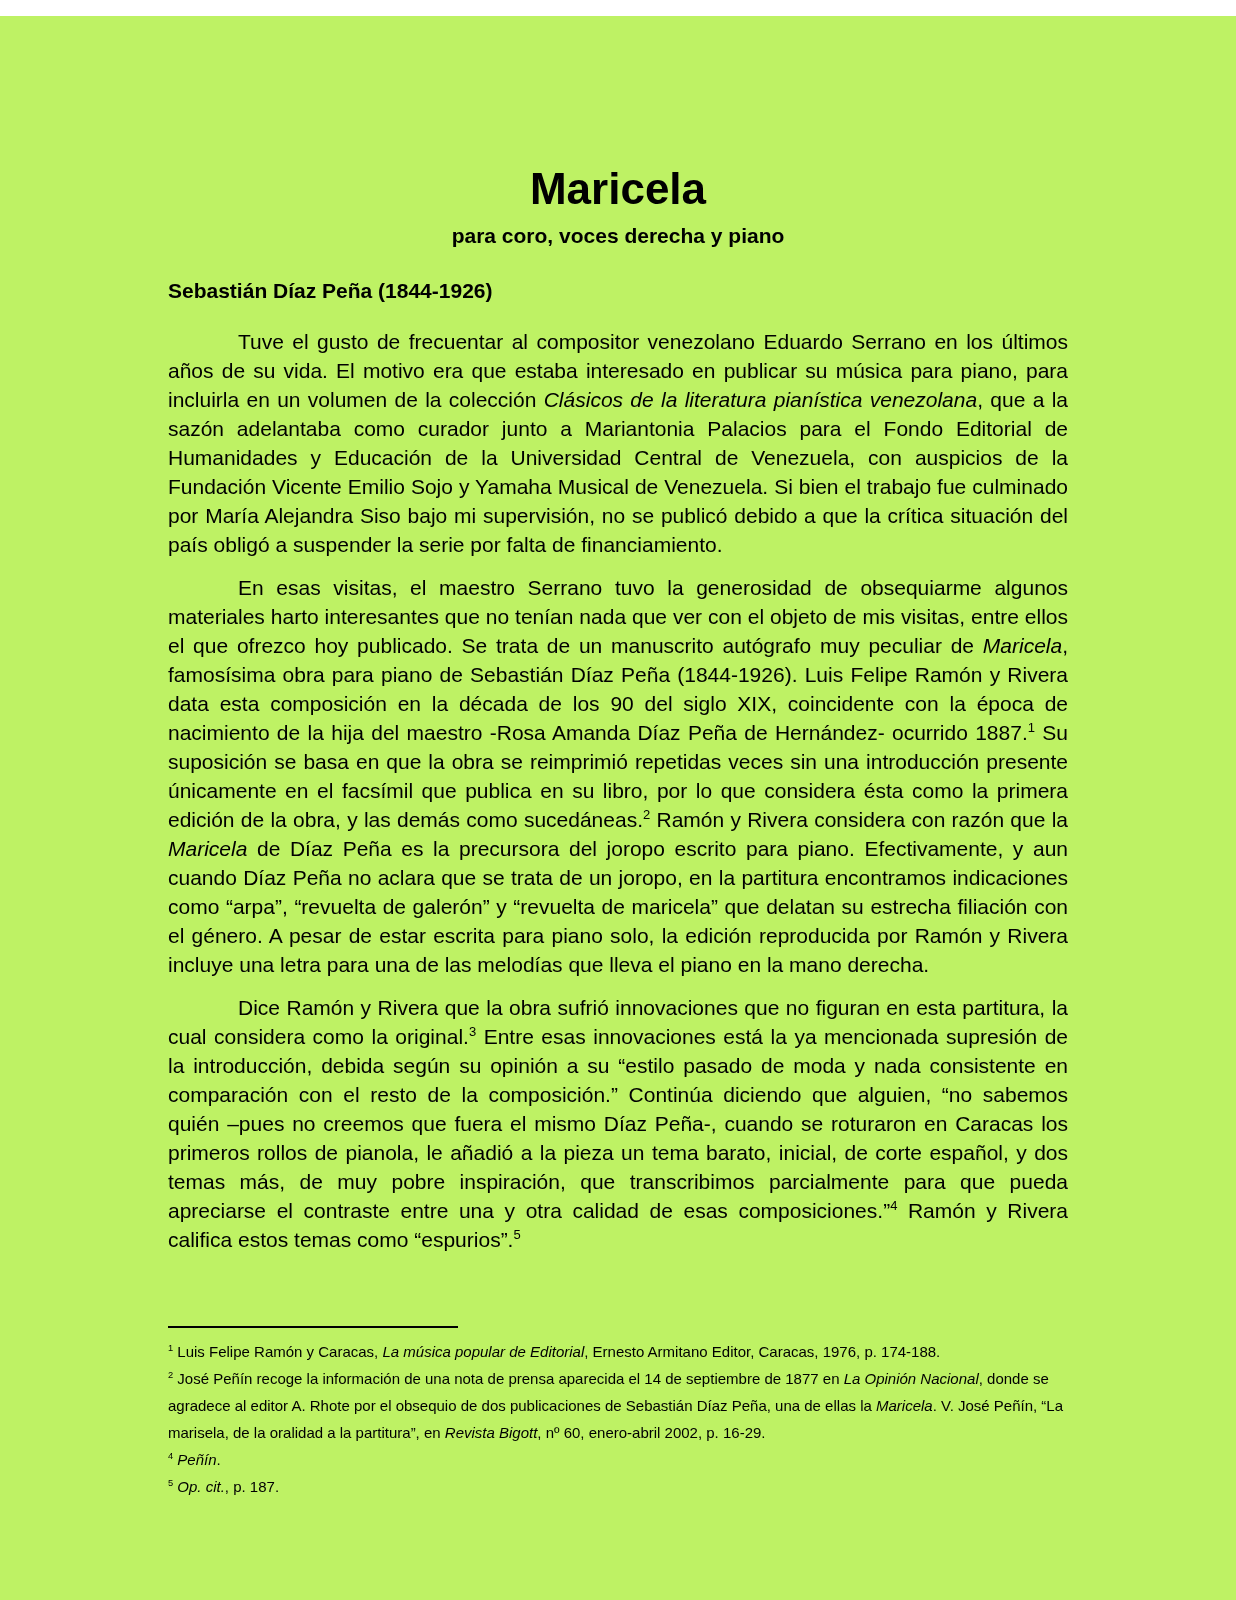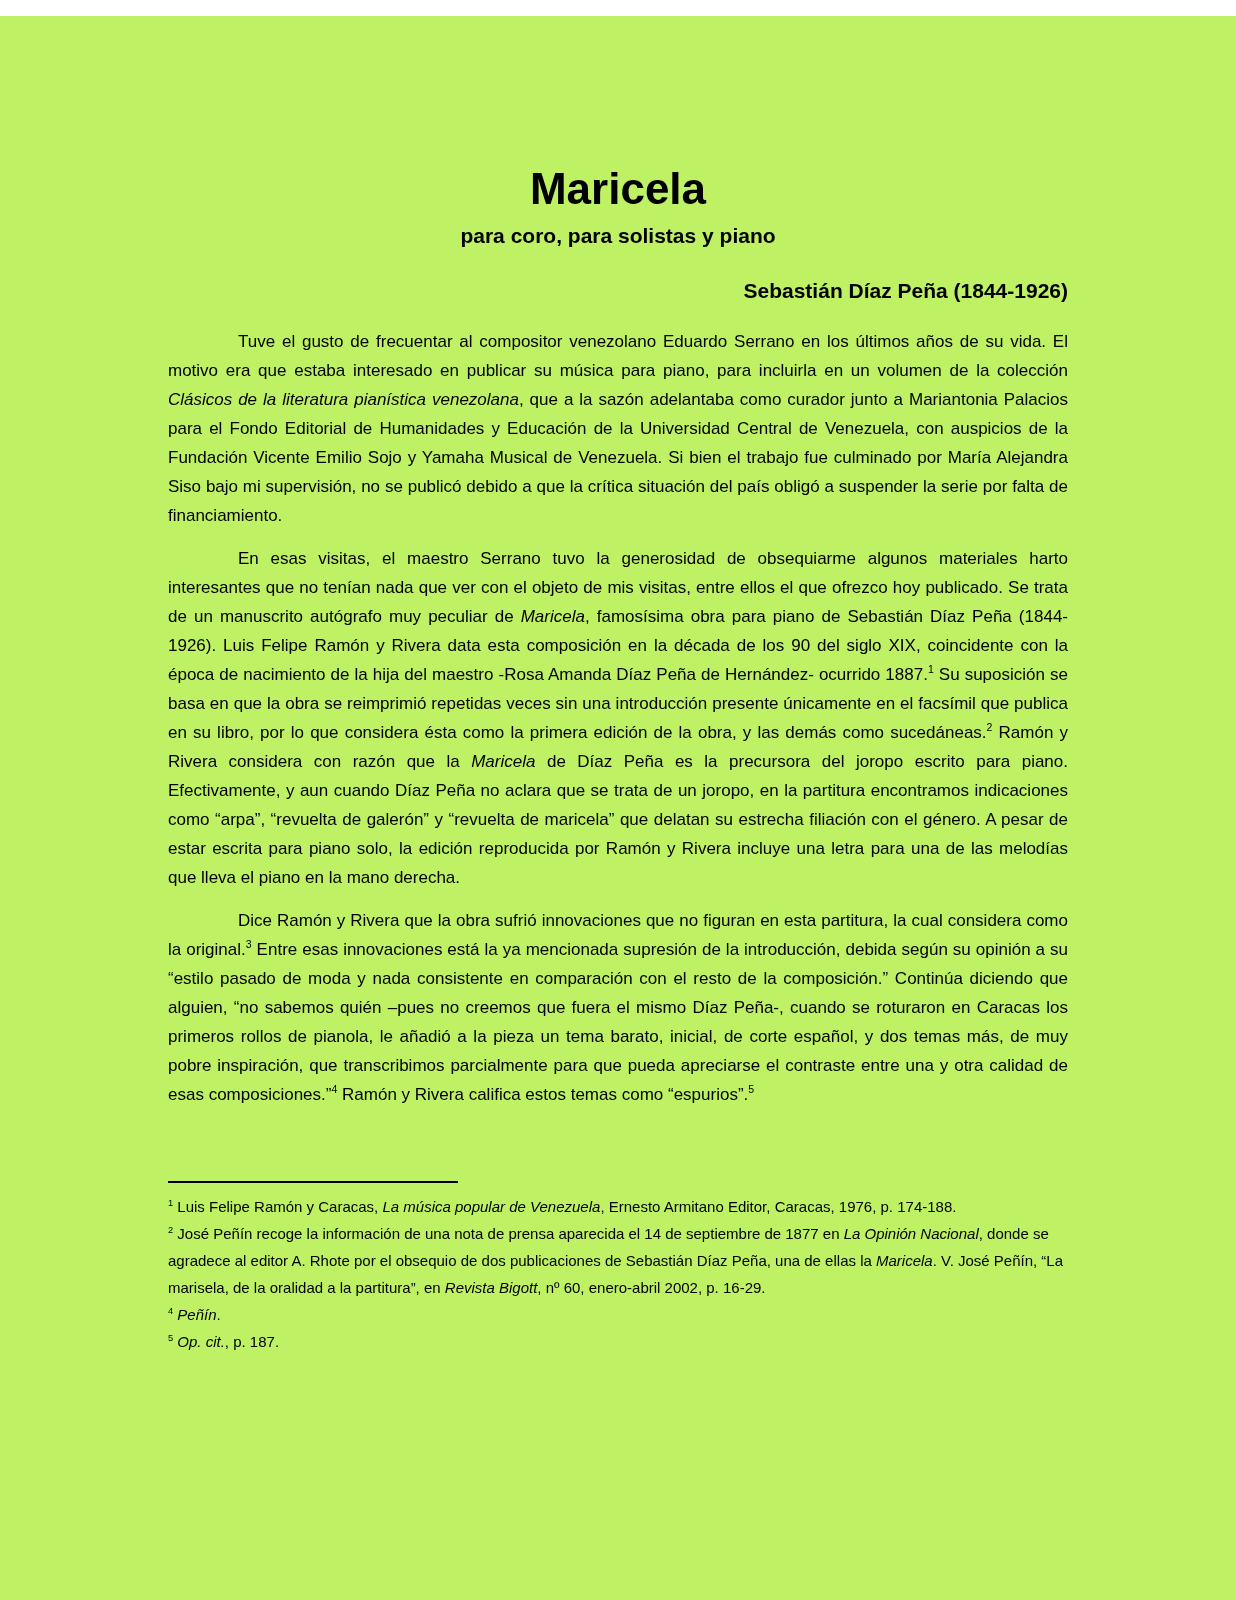--- a/index.html
+++ b/index.html
@@ -27,31 +27,31 @@
     margin: 0;
   }
   .subtitle {
     text-align: center;
     font-size: 21px;
     font-weight: 700;
     line-height: 1.2;
     margin-top: 8px;
   }
   .author {
-    text-align: right;
+    text-align: left;
     font-size: 21px;
     font-weight: 700;
     line-height: 1.2;
     margin-top: 30px;
   }
   .body {
     margin-top: 24px;
   }
   .para {
-    font-size: 17px;
+    font-size: 21px;
     line-height: 29px;
     text-align: justify;
     text-indent: 70px;
     margin: 0 0 14px 0;
   }
   .para .i, .footnote .i {
     font-style: italic;
   }
   sup {
     font-size: 62%;
@@ -72,27 +72,27 @@
   .footnote {
     margin: 0;
     text-align: left;
   }
 </style>
 </head>
 <body>
 
 <div class="page">
   <div class="title">Maricela</div>
-  <div class="subtitle">para coro, para solistas y piano</div>
+  <div class="subtitle">para coro, voces derecha y piano</div>
   <div class="author">Sebastián Díaz Peña (1844-1926)</div>
   <div class="body" id="body-paragraphs">
       <div class="para"><span>Tuve el gusto de frecuentar al compositor venezolano Eduardo Serrano en los últimos años de su vida. El motivo era que estaba interesado en publicar su música para piano, para incluirla en un volumen de la colección </span><span class="i">Clásicos de la literatura pianística venezolana</span><span>, que a la sazón adelantaba como curador junto a Mariantonia Palacios para el Fondo Editorial de Humanidades y Educación de la Universidad Central de Venezuela, con auspicios de la Fundación Vicente Emilio Sojo y Yamaha Musical de Venezuela. Si bien el trabajo fue culminado por María Alejandra Siso bajo mi supervisión, no se publicó debido a que la crítica situación del país obligó a suspender la serie por falta de financiamiento.</span></div>
       <div class="para"><span>En esas visitas, el maestro Serrano tuvo la generosidad de obsequiarme algunos materiales harto interesantes que no tenían nada que ver con el objeto de mis visitas, entre ellos el que ofrezco hoy publicado. Se trata de un manuscrito autógrafo muy peculiar de </span><span class="i">Maricela</span><span>, famosísima obra para piano de Sebastián Díaz Peña (1844-1926). Luis Felipe Ramón y Rivera data esta composición en la década de los 90 del siglo XIX, coincidente con la época de nacimiento de la hija del maestro -Rosa Amanda Díaz Peña de Hernández- ocurrido 1887.</span><sup>1</sup><span> Su suposición se basa en que la obra se reimprimió repetidas veces sin una introducción presente únicamente en el facsímil que publica en su libro, por lo que considera ésta como la primera edición de la obra, y las demás como sucedáneas.</span><sup>2</sup><span> Ramón y Rivera considera con razón que la </span><span class="i">Maricela</span><span> de Díaz Peña es la precursora del joropo escrito para piano. Efectivamente, y aun cuando Díaz Peña no aclara que se trata de un joropo, en la partitura encontramos indicaciones como “arpa”, “revuelta de galerón” y “revuelta de maricela” que delatan su estrecha filiación con el género. A pesar de estar escrita para piano solo, la edición reproducida por Ramón y Rivera incluye una letra para una de las melodías que lleva el piano en la mano derecha.</span></div>
       <div class="para"><span>Dice Ramón y Rivera que la obra sufrió innovaciones que no figuran en esta partitura, la cual considera como la original.</span><sup>3</sup><span> Entre esas innovaciones está la ya mencionada supresión de la introducción, debida según su opinión a su “estilo pasado de moda y nada consistente en comparación con el resto de la composición.” Continúa diciendo que alguien, “no sabemos quién –pues no creemos que fuera el mismo Díaz Peña-, cuando se roturaron en Caracas los primeros rollos de pianola, le añadió a la pieza un tema barato, inicial, de corte español, y dos temas más, de muy pobre inspiración, que transcribimos parcialmente para que pueda apreciarse el contraste entre una y otra calidad de esas composiciones.”</span><sup>4</sup><span> Ramón y Rivera califica estos temas como “espurios”.</span><sup>5</sup></div>
     </div>
   <div class="fn-sep"></div>
   <div class="footnotes" id="footnotes">
-      <div class="footnote"><sup>1</sup> <span>Luis Felipe Ramón y Caracas, </span><span class="i">La música popular de Venezuela</span><span>, Ernesto Armitano Editor, Caracas, 1976, p. 174-188.</span></div>
+      <div class="footnote"><sup>1</sup> <span>Luis Felipe Ramón y Caracas, </span><span class="i">La música popular de Editorial</span><span>, Ernesto Armitano Editor, Caracas, 1976, p. 174-188.</span></div>
       <div class="footnote"><sup>2</sup> <span>José Peñín recoge la información de una nota de prensa aparecida el 14 de septiembre de 1877 en </span><span class="i">La Opinión Nacional</span><span>, donde se agradece al editor A. Rhote por el obsequio de dos publicaciones de Sebastián Díaz Peña, una de ellas la </span><span class="i">Maricela</span><span>. V. José Peñín, “La marisela, de la oralidad a la partitura”, en </span><span class="i">Revista Bigott</span><span>, nº 60, enero-abril 2002, p. 16-29.</span></div>
       <div class="footnote"><sup>4</sup> <span class="i">Peñín</span><span>.</span></div>
       <div class="footnote"><sup>5</sup> <span class="i">Op. cit.</span><span>, p. 187.</span></div>
     </div>
 </div>
 
 </body></html>

